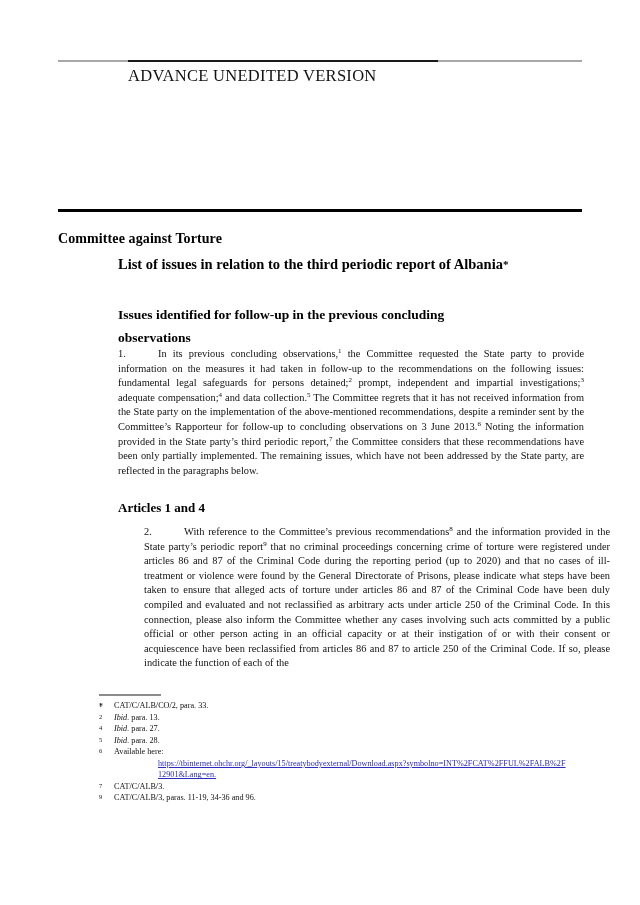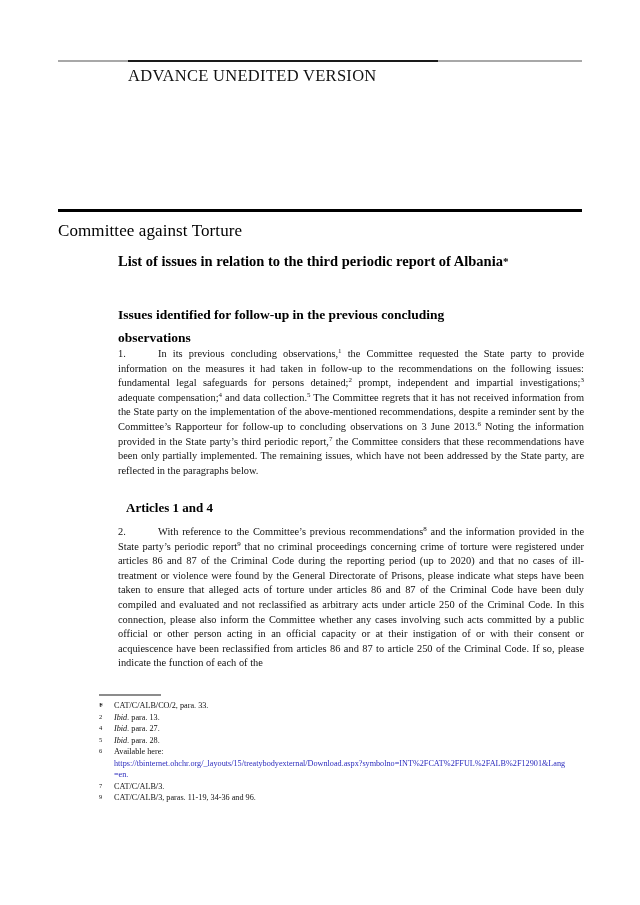--- a/index.html
+++ b/index.html
@@ -58,36 +58,36 @@
     left: 58px;
     top: 209px;
     width: 524px;
     height: 3px;
     background: #000000;
   }
 
   .committee-name {
     position: absolute;
     left: 58px;
-    top: 221px;
-    font-size: 17px;
-    font-weight: normal;
+    top: 231px;
+    font-size: 14px;
+    font-weight: bold;
     letter-spacing: 0.1px;
     color: #000000;
   }
 
   
   .doc-title {
     position: absolute;
     left: 118px;
     top: 253px;
     width: 400px;
     font-size: 14.5px;
     font-weight: bold;
-    line-height: 16px;
+    line-height: 22px;
     color: #000000;
   }
   .doc-title .asterisk {
     font-size: 11px;
     vertical-align: 1px;
   }
 
   .section-heading {
     position: absolute;
     left: 118px;
@@ -99,35 +99,34 @@
     color: #000000;
   }
 
   .articles-heading {
     position: absolute;
     left: 118px;
     top: 500px;
     font-size: 13px;
     font-weight: bold;
     color: #000000;
-    margin-left: 8px;
   }
 
   
   .para {
     position: absolute;
     left: 118px;
     width: 466px;
     font-size: 10.4px;
     line-height: 14.6px;
     text-align: justify;
     color: #111111;
   }
   .para-1 { top: 347px; }
-  .para-2 { top: 525px; }
+  .para-2 { top: 525px; margin-left: 26px; }
 
   .para .num {
     display: inline-block;
     width: 40px;
   }
 
   sup {
     font-size: 7px;
     vertical-align: super;
     line-height: 0;
@@ -166,23 +165,25 @@
     font-size: 6.4px;
     vertical-align: super;
   }
   .fn .marker.star {
     font-size: 8px;
     top: 1px;
   }
   .fn i { font-style: italic; text-align: right; }
   .fn .url {
     color: #2b2bbd;
+    text-decoration: underline;
     word-break: break-all;
     display: block;
     line-height: 11.4px;
+    margin-left: 44px;
   }
 </style>
 </head>
 <body>
 
 <div class="page">
 
   <div class="rule-top-gray"></div>
   <div class="rule-top-black"></div>
 

